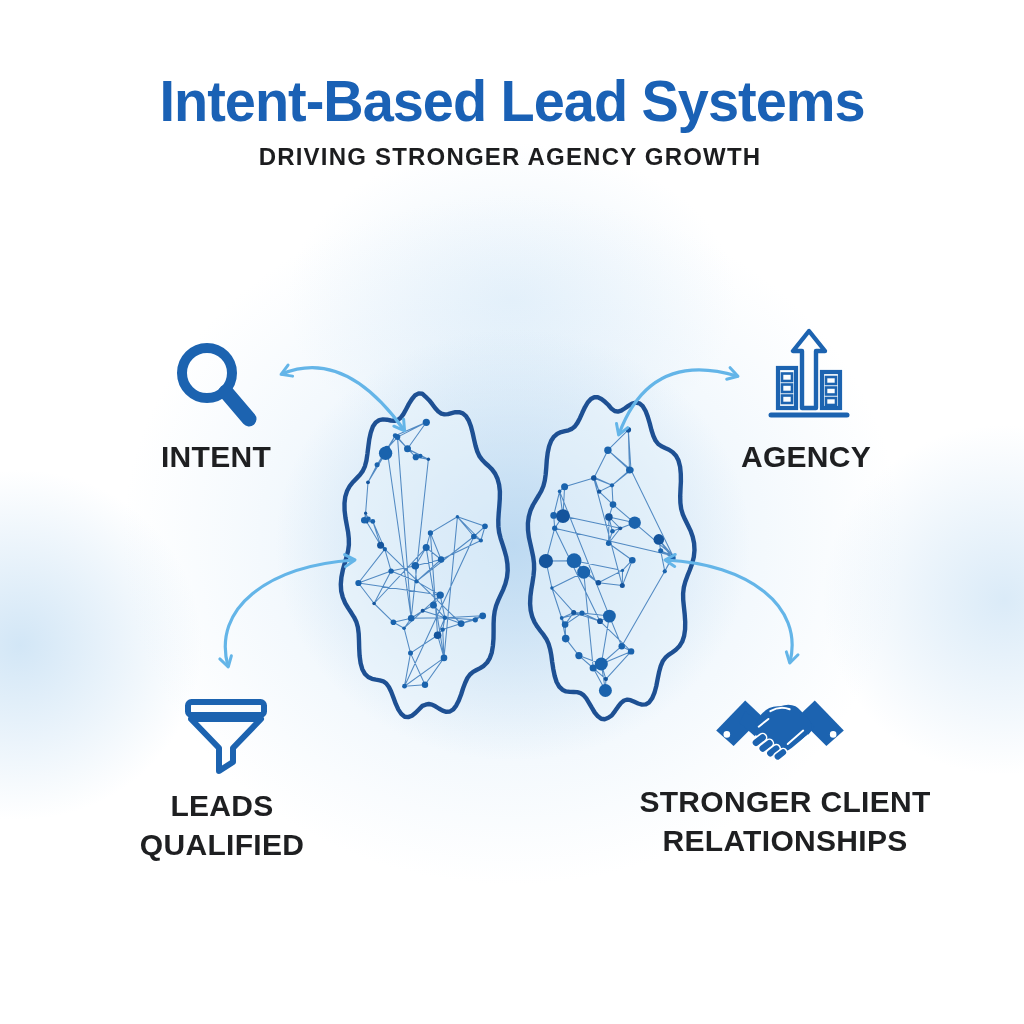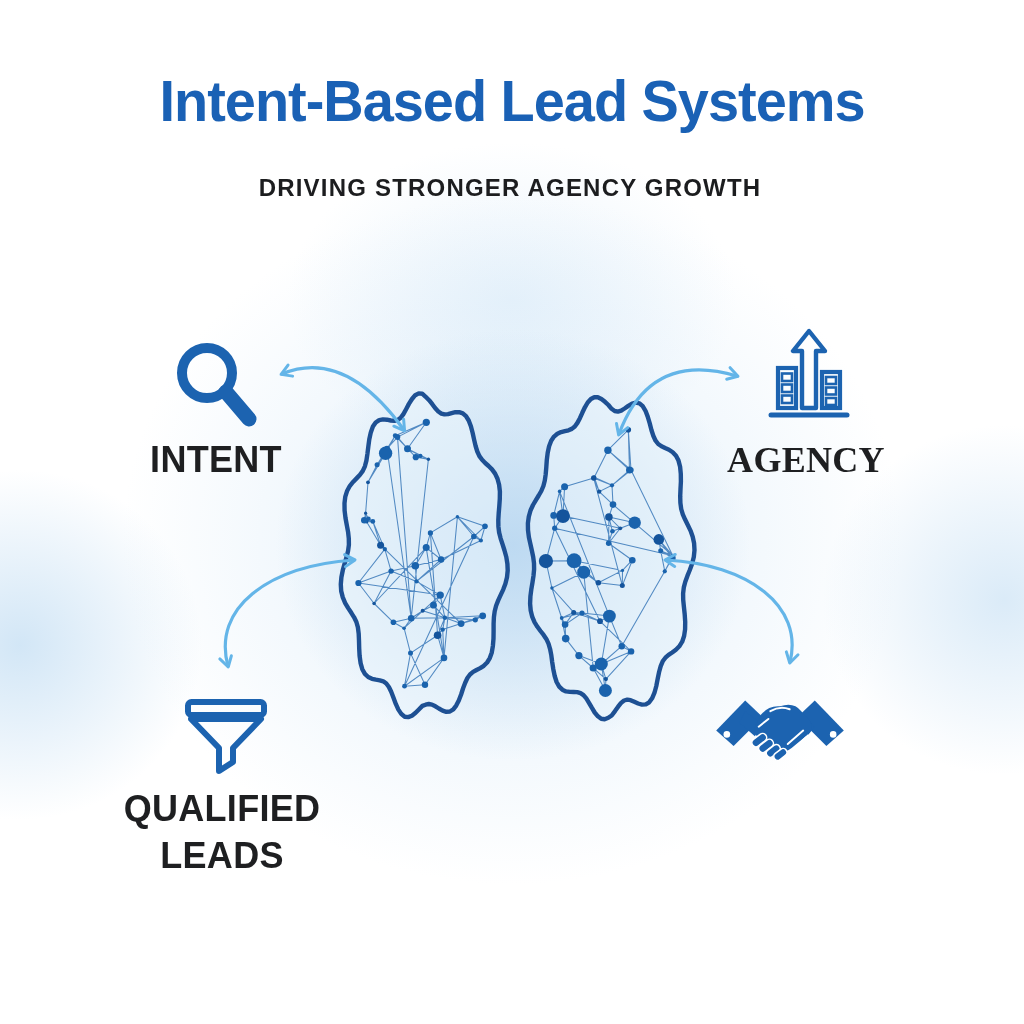--- a/index.html
+++ b/index.html
@@ -16,27 +16,26 @@
   }
   .title{
     position:absolute;top:68px;left:0;width:1024px;text-align:center;
     font-size:57px;font-weight:700;letter-spacing:-1px;
     color:var(--title-blue,#1a61b5);transform:scaleX(.98);
   }
   .subtitle{
     position:absolute;top:143px;left:0;width:1020px;text-align:center;
     font-size:24px;font-weight:700;letter-spacing:1.2px;
     color:var(--subtitle-dark,#1c1d1f);
-    margin-top:31px;
   }
   .node{position:absolute;}
   .node-icon{position:absolute;}
   .node-label{
     position:absolute;text-align:center;font-weight:700;
-    font-size:36px;line-height:1.3;letter-spacing:.3px;
+    font-size:30px;line-height:1.3;letter-spacing:.3px;
     color:var(--label-dark,#1e1f21);
   }
   .node-label span{display:block;}
   .icon-stroke{stroke:var(--icon-blue,#1c63b0);fill:none;}
   .icon-fill{fill:var(--icon-blue,#1c63b0);}
   .arrows{position:absolute;left:0;top:0;}
   .arrow-path{fill:none;stroke:var(--arrow-blue,#64b5e8);stroke-width:3.2;stroke-linecap:round;}
   .arrow-head{fill:none;stroke:var(--arrow-blue,#64b5e8);stroke-width:3;stroke-linecap:round;stroke-linejoin:round;}
   #brain-svg{position:absolute;left:317px;top:367px;width:400px;height:380px;}
   .hemi{fill:rgba(234,244,252,.55);stroke:var(--brain-outline,#1e5093);stroke-width:4.4;stroke-linejoin:round;}
@@ -182,33 +181,33 @@
       <rect class="icon-stroke" x="16" y="45.5" width="10" height="7.5" stroke-width="2.6"></rect>
       <rect class="icon-stroke" x="16" y="56.5" width="10" height="7.5" stroke-width="2.6"></rect>
       <rect class="icon-stroke" x="16" y="67.5" width="10" height="7.5" stroke-width="2.6"></rect>
       <rect class="icon-stroke" x="56" y="44" width="18" height="36" stroke-width="4.2"></rect>
       <rect class="icon-stroke" x="60" y="49" width="10" height="7" stroke-width="2.6"></rect>
       <rect class="icon-stroke" x="60" y="59.5" width="10" height="7" stroke-width="2.6"></rect>
       <rect class="icon-stroke" x="60" y="70" width="10" height="7" stroke-width="2.6"></rect>
       <path class="icon-stroke" d="M43,3 L27,23 L36,23 L36,80 L50,80 L50,23 L59,23 Z" stroke-width="4.4" stroke-linejoin="round" fill="#ffffff"></path>
       <line class="icon-stroke" x1="5" y1="87" x2="81" y2="87" stroke-width="5" stroke-linecap="round"></line>
     </svg>
-    <div class="node-label" style="left:0;top:109px;width:220px;font-family:Liberation Serif, serif;">
+    <div class="node-label" style="left:0;top:109px;width:220px;">
       <span>AGENCY</span>
     </div>
   </div>
 
   <div class="node" id="node-qualified" style="left:112px;top:692px;width:220px;height:190px;">
     <svg class="node-icon" style="left:70px;top:0;" width="88" height="88" viewBox="0 0 88 88">
       <rect class="icon-stroke" x="6" y="10" width="76" height="13" rx="3.5" stroke-width="6"></rect>
       <path class="icon-stroke" d="M9,27 L37,56 L37,79 L51,70 L51,56 L79,27 Z" stroke-width="6" stroke-linejoin="round"></path>
     </svg>
     <div class="node-label" style="left:0;top:94px;width:220px;">
+      <span>LEADS</span>
       <span>QUALIFIED</span>
-      <span>LEADS</span>
     </div>
   </div>
 
   <div class="node" id="node-stronger" style="left:635px;top:688px;width:300px;height:190px;">
     <svg class="node-icon" style="left:77px;top:0;" width="136" height="87" viewBox="0 0 140 90">
       <polygon class="icon-fill" points="4,44 34,13 52,30 22,60"></polygon>
       <polygon class="icon-fill" points="136,44 106,13 88,30 118,60"></polygon>
       <polygon class="icon-fill" points="34,24 52,38 44,50 28,36"></polygon>
       <polygon class="icon-fill" points="88,26 106,40 98,50 84,38"></polygon>
       <path class="icon-fill" d="M50,28 Q58,18 70,19 Q84,14 92,24 L100,33 Q106,41 99,48 L82,62 Q72,70 62,63 L48,52 Q41,46 45,38 Z"></path>
@@ -220,15 +219,19 @@
       </g>
       <g fill="none" stroke="#ffffff" stroke-width="2" stroke-linecap="round">
         <path d="M60,24 Q70,18 80,22"></path>
         <path d="M48,40 L58,32"></path>
         <path d="M78,58 L94,44"></path>
         <path d="M84,63 L99,49"></path>
       </g>
       <circle cx="15" cy="48" r="3.4" fill="#ffffff"></circle>
       <circle cx="125" cy="48" r="3.4" fill="#ffffff"></circle>
     </svg>
+    <div class="node-label" style="left:0;top:94px;width:300px;">
+      <span>STRONGER CLIENT</span>
+      <span>RELATIONSHIPS</span>
+    </div>
   </div>
 
 </div>
 
 </body></html>

